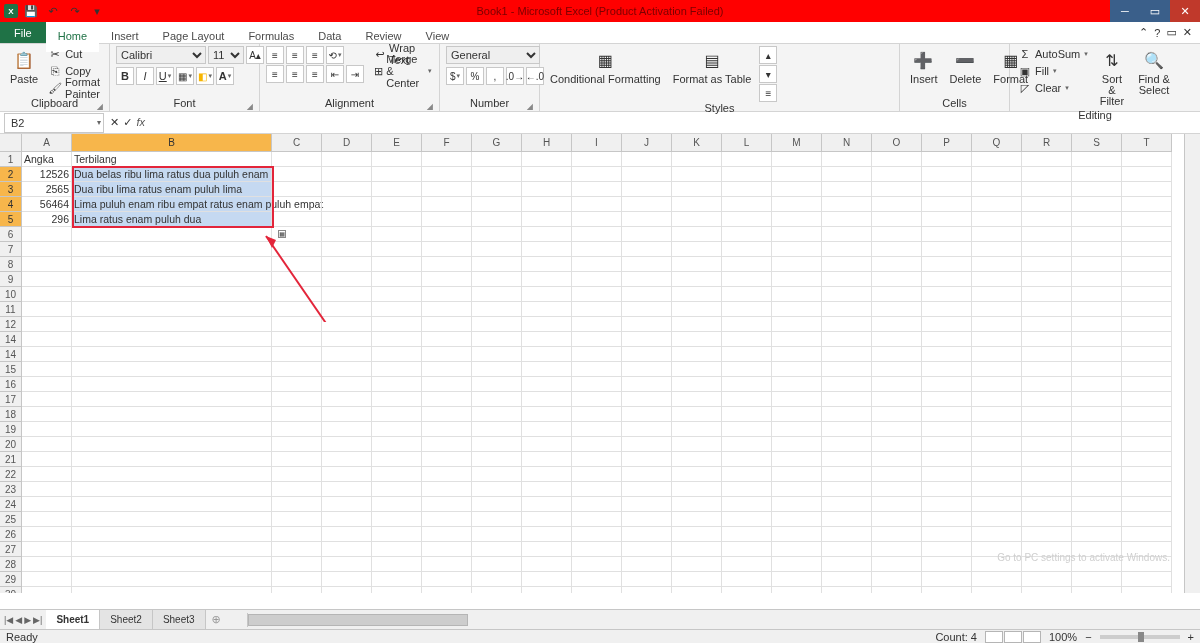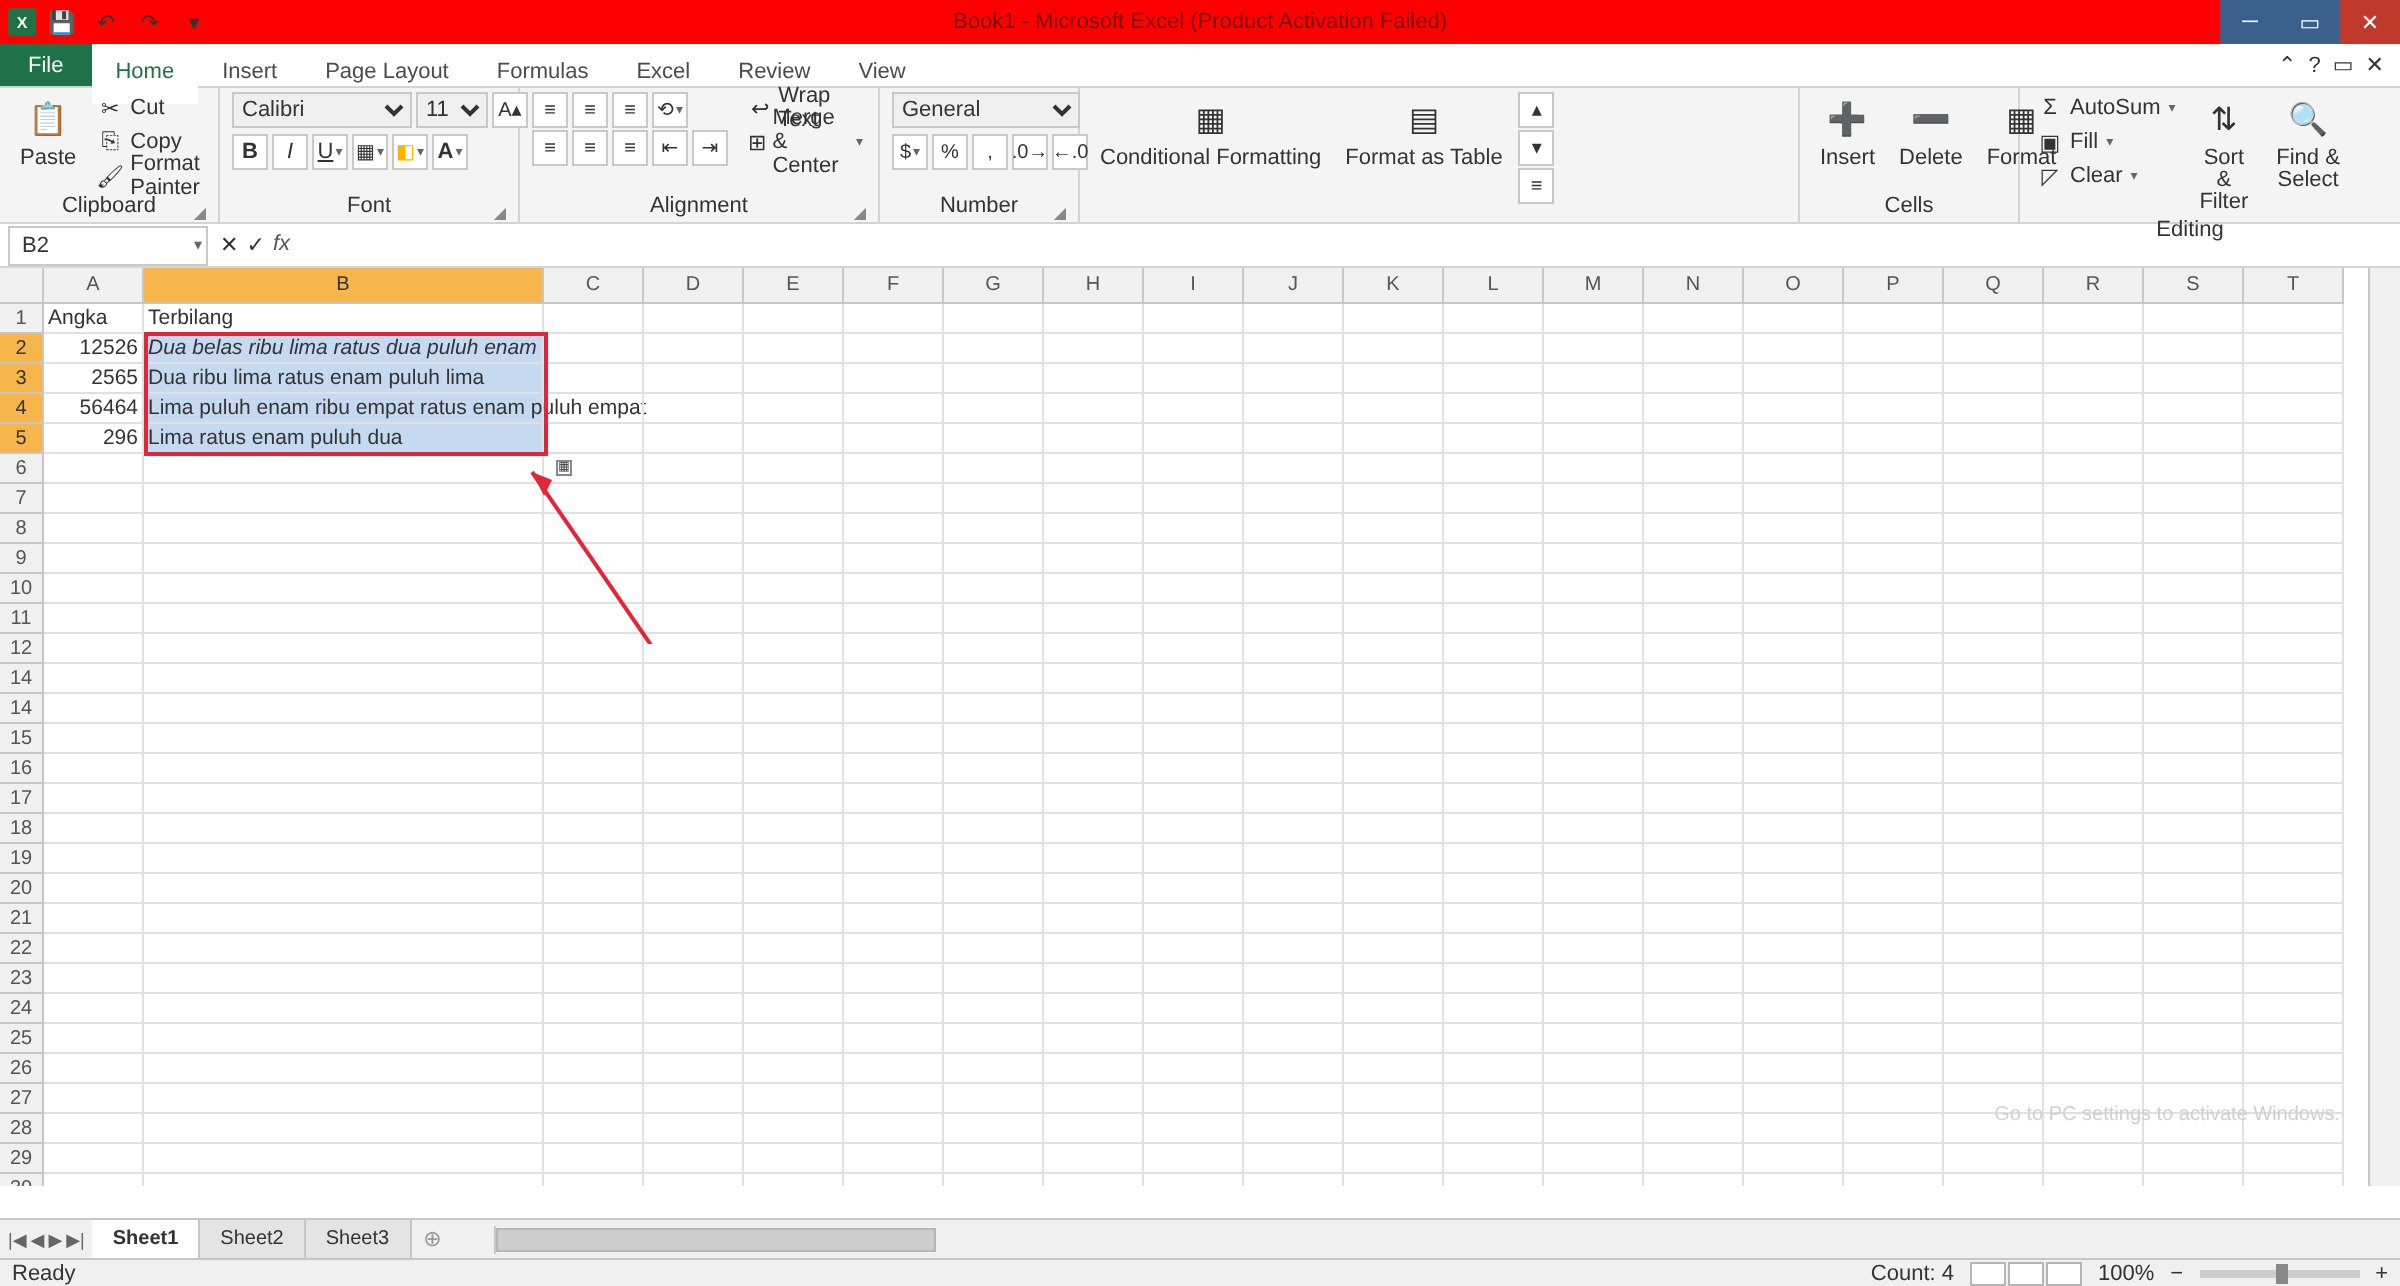--- a/index.html
+++ b/index.html
@@ -102,21 +102,21 @@
     <div class="win-btn close">✕</div>
   </div>
 </div>
 
 <div class="menubar">
   <div class="file-tab">File</div>
   <div class="tab active">Home</div>
   <div class="tab">Insert</div>
   <div class="tab">Page Layout</div>
   <div class="tab">Formulas</div>
-  <div class="tab">Excel</div>
+  <div class="tab">Data</div>
   <div class="tab">Review</div>
   <div class="tab">View</div>
   <div class="help-icons">
     <span>⌃</span>
     <span>?</span>
     <span>▭</span>
     <span>✕</span>
   </div>
 </div>
 
@@ -231,20 +231,21 @@
       <div class="big-btn">
           <div class="ico">▤</div>
           <span>Format as Table</span>
         </div>
       <div class="stack" style="justify-content:center">
         <div class="sq">▴</div>
         <div class="sq">▾</div>
         <div class="sq">≡</div>
       </div>
     </div>
+    <div class="group-label"><span>Styles</span></div>
   </div>
 
   <div class="group" style="width:110px">
     <div class="group-body">
       <div class="big-btn">
           <div class="ico">➕</div>
           <span>Insert</span>
         </div>
       <div class="big-btn">
           <div class="ico">➖</div>
@@ -376,21 +377,21 @@
         <div class="cell" style="width: 50px;"></div>
         <div class="cell" style="width: 50px;"></div>
         <div class="cell" style="width: 50px;"></div>
         <div class="cell" style="width: 50px;"></div>
         <div class="cell" style="width: 50px;"></div>
         <div class="cell" style="width: 50px;"></div>
         <div class="cell" style="width: 50px;"></div>
       </div>
       <div class="row">
         <div class="cell num" style="width: 50px;">12526</div>
-        <div class="cell sel" style="width: 200px; font-style: italic;">Dua belas ribu lima ratus dua puluh enam</div>
+        <div class="cell sel" style="width: 200px;">Dua belas ribu lima ratus dua puluh enam</div>
         <div class="cell" style="width: 50px;"></div>
         <div class="cell" style="width: 50px;"></div>
         <div class="cell" style="width: 50px;"></div>
         <div class="cell" style="width: 50px;"></div>
         <div class="cell" style="width: 50px;"></div>
         <div class="cell" style="width: 50px;"></div>
         <div class="cell" style="width: 50px;"></div>
         <div class="cell" style="width: 50px;"></div>
         <div class="cell" style="width: 50px;"></div>
         <div class="cell" style="width: 50px;"></div>

